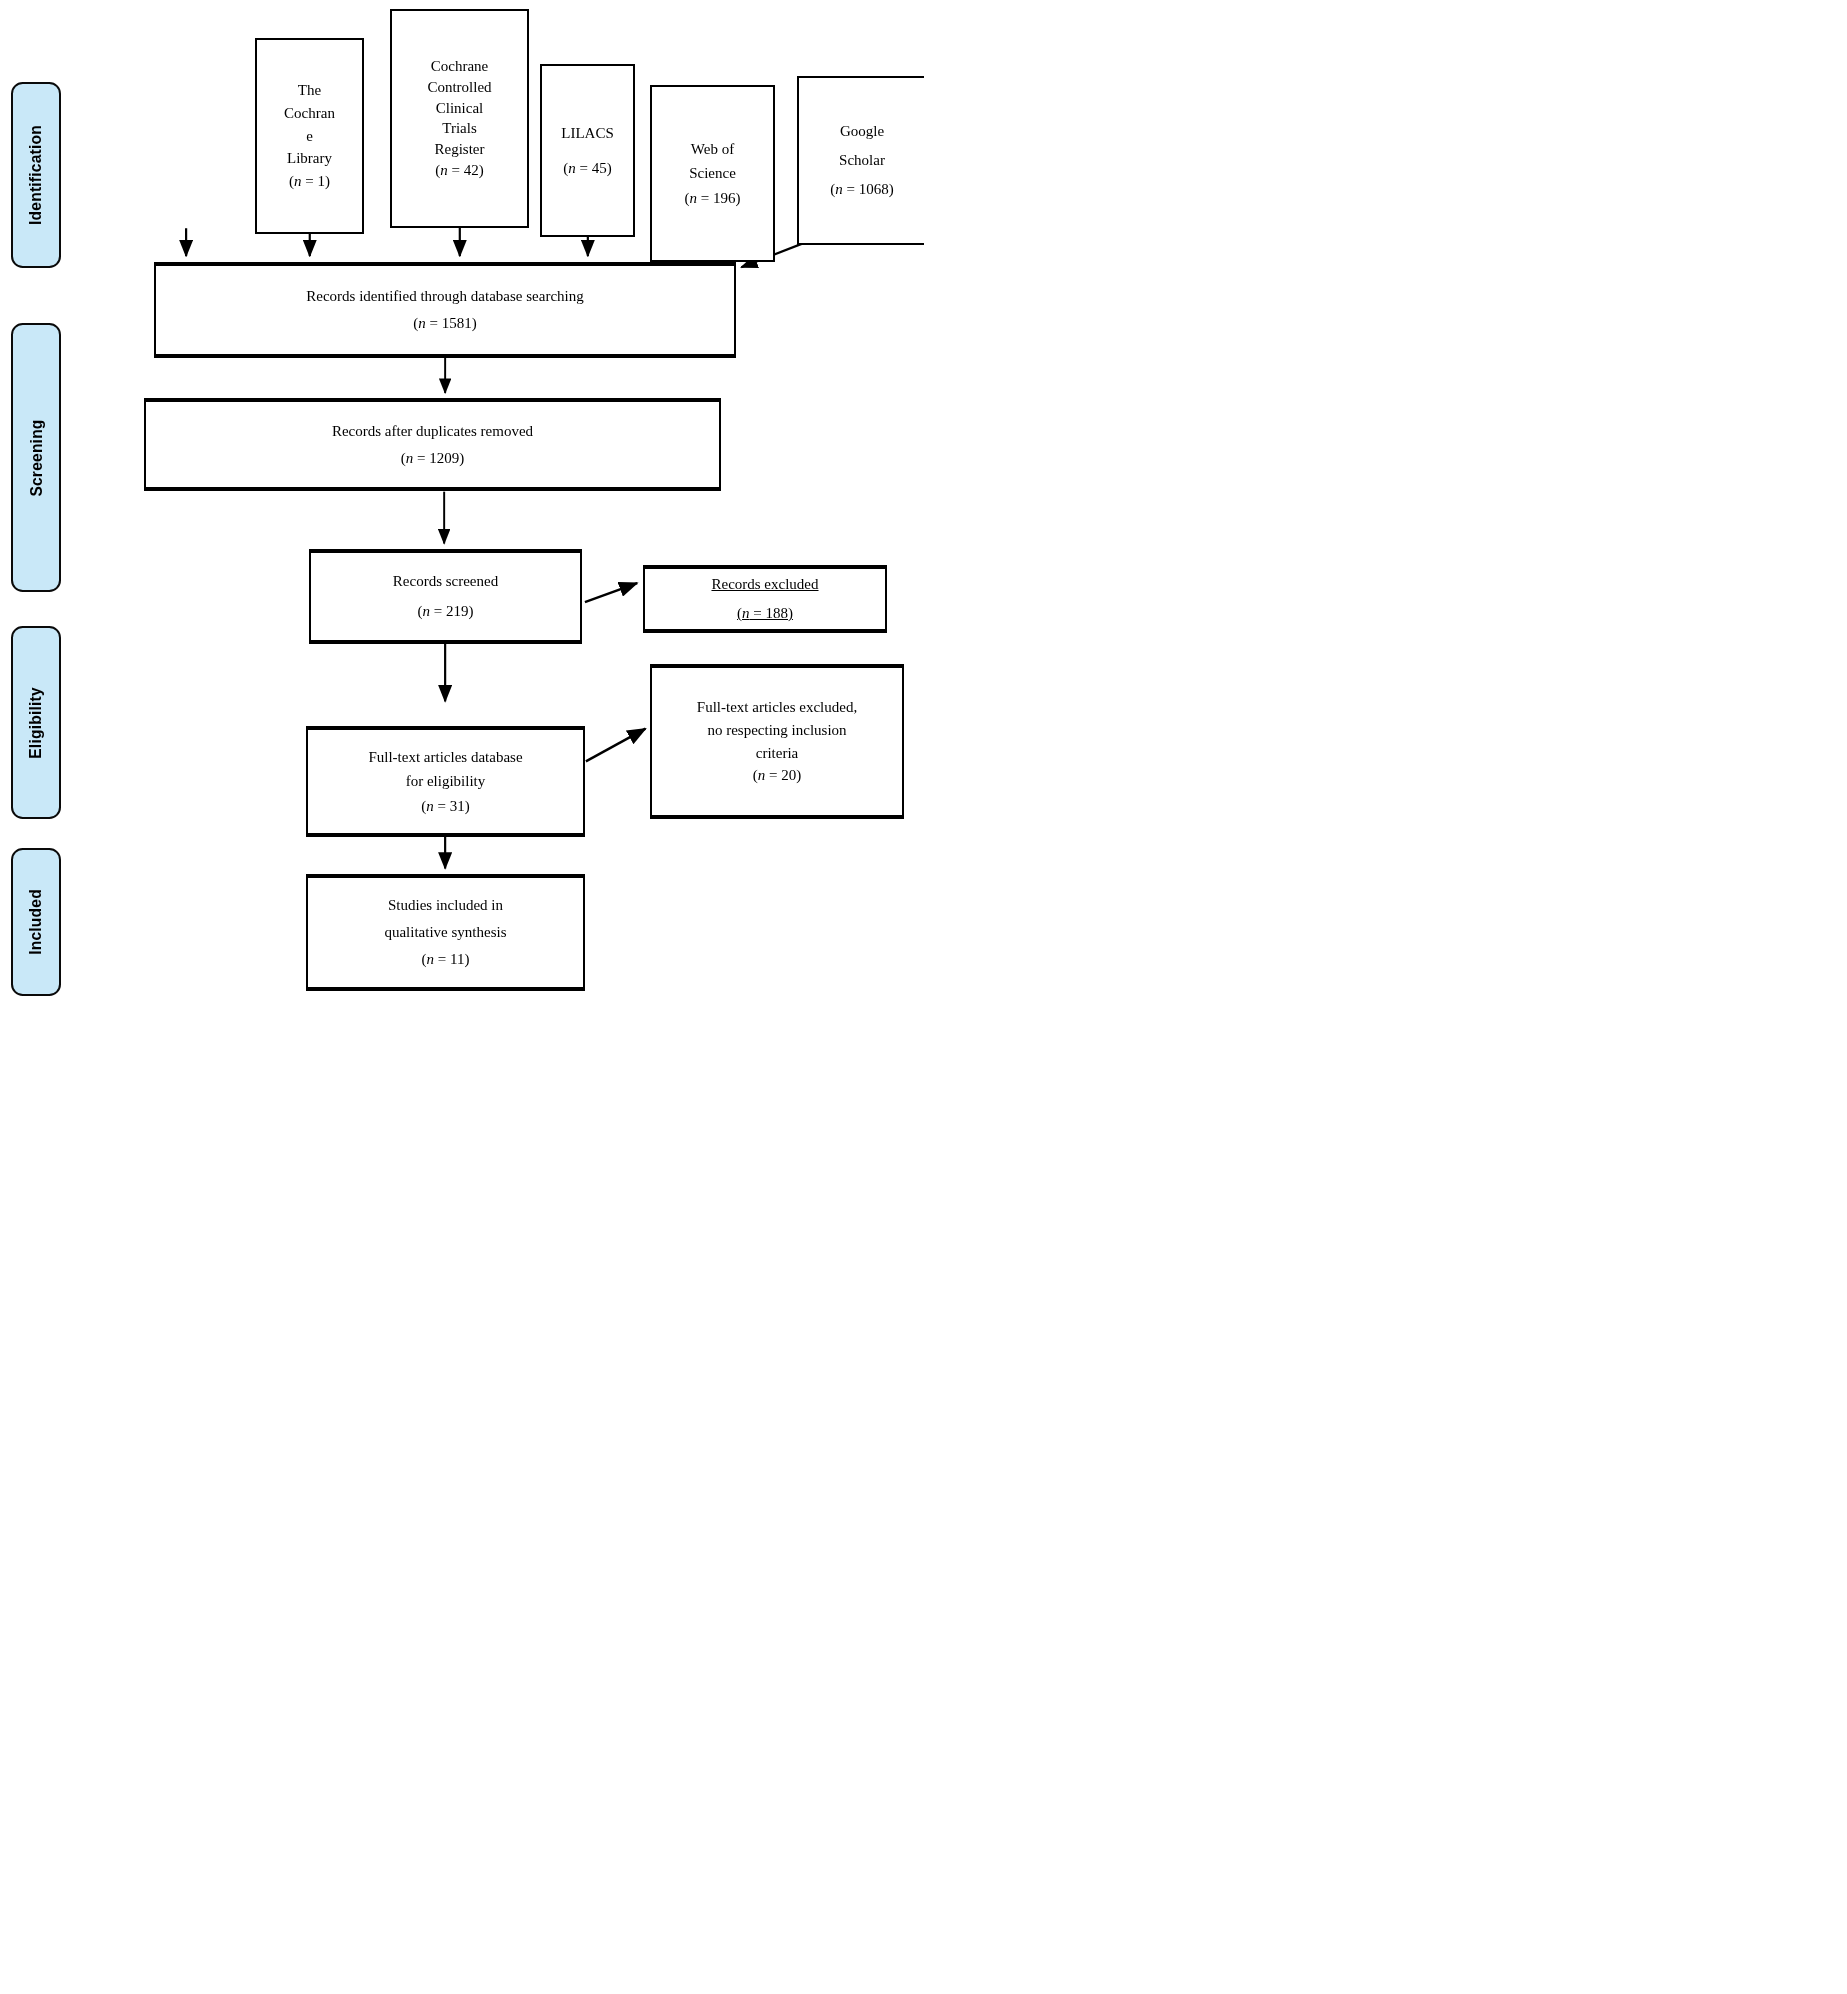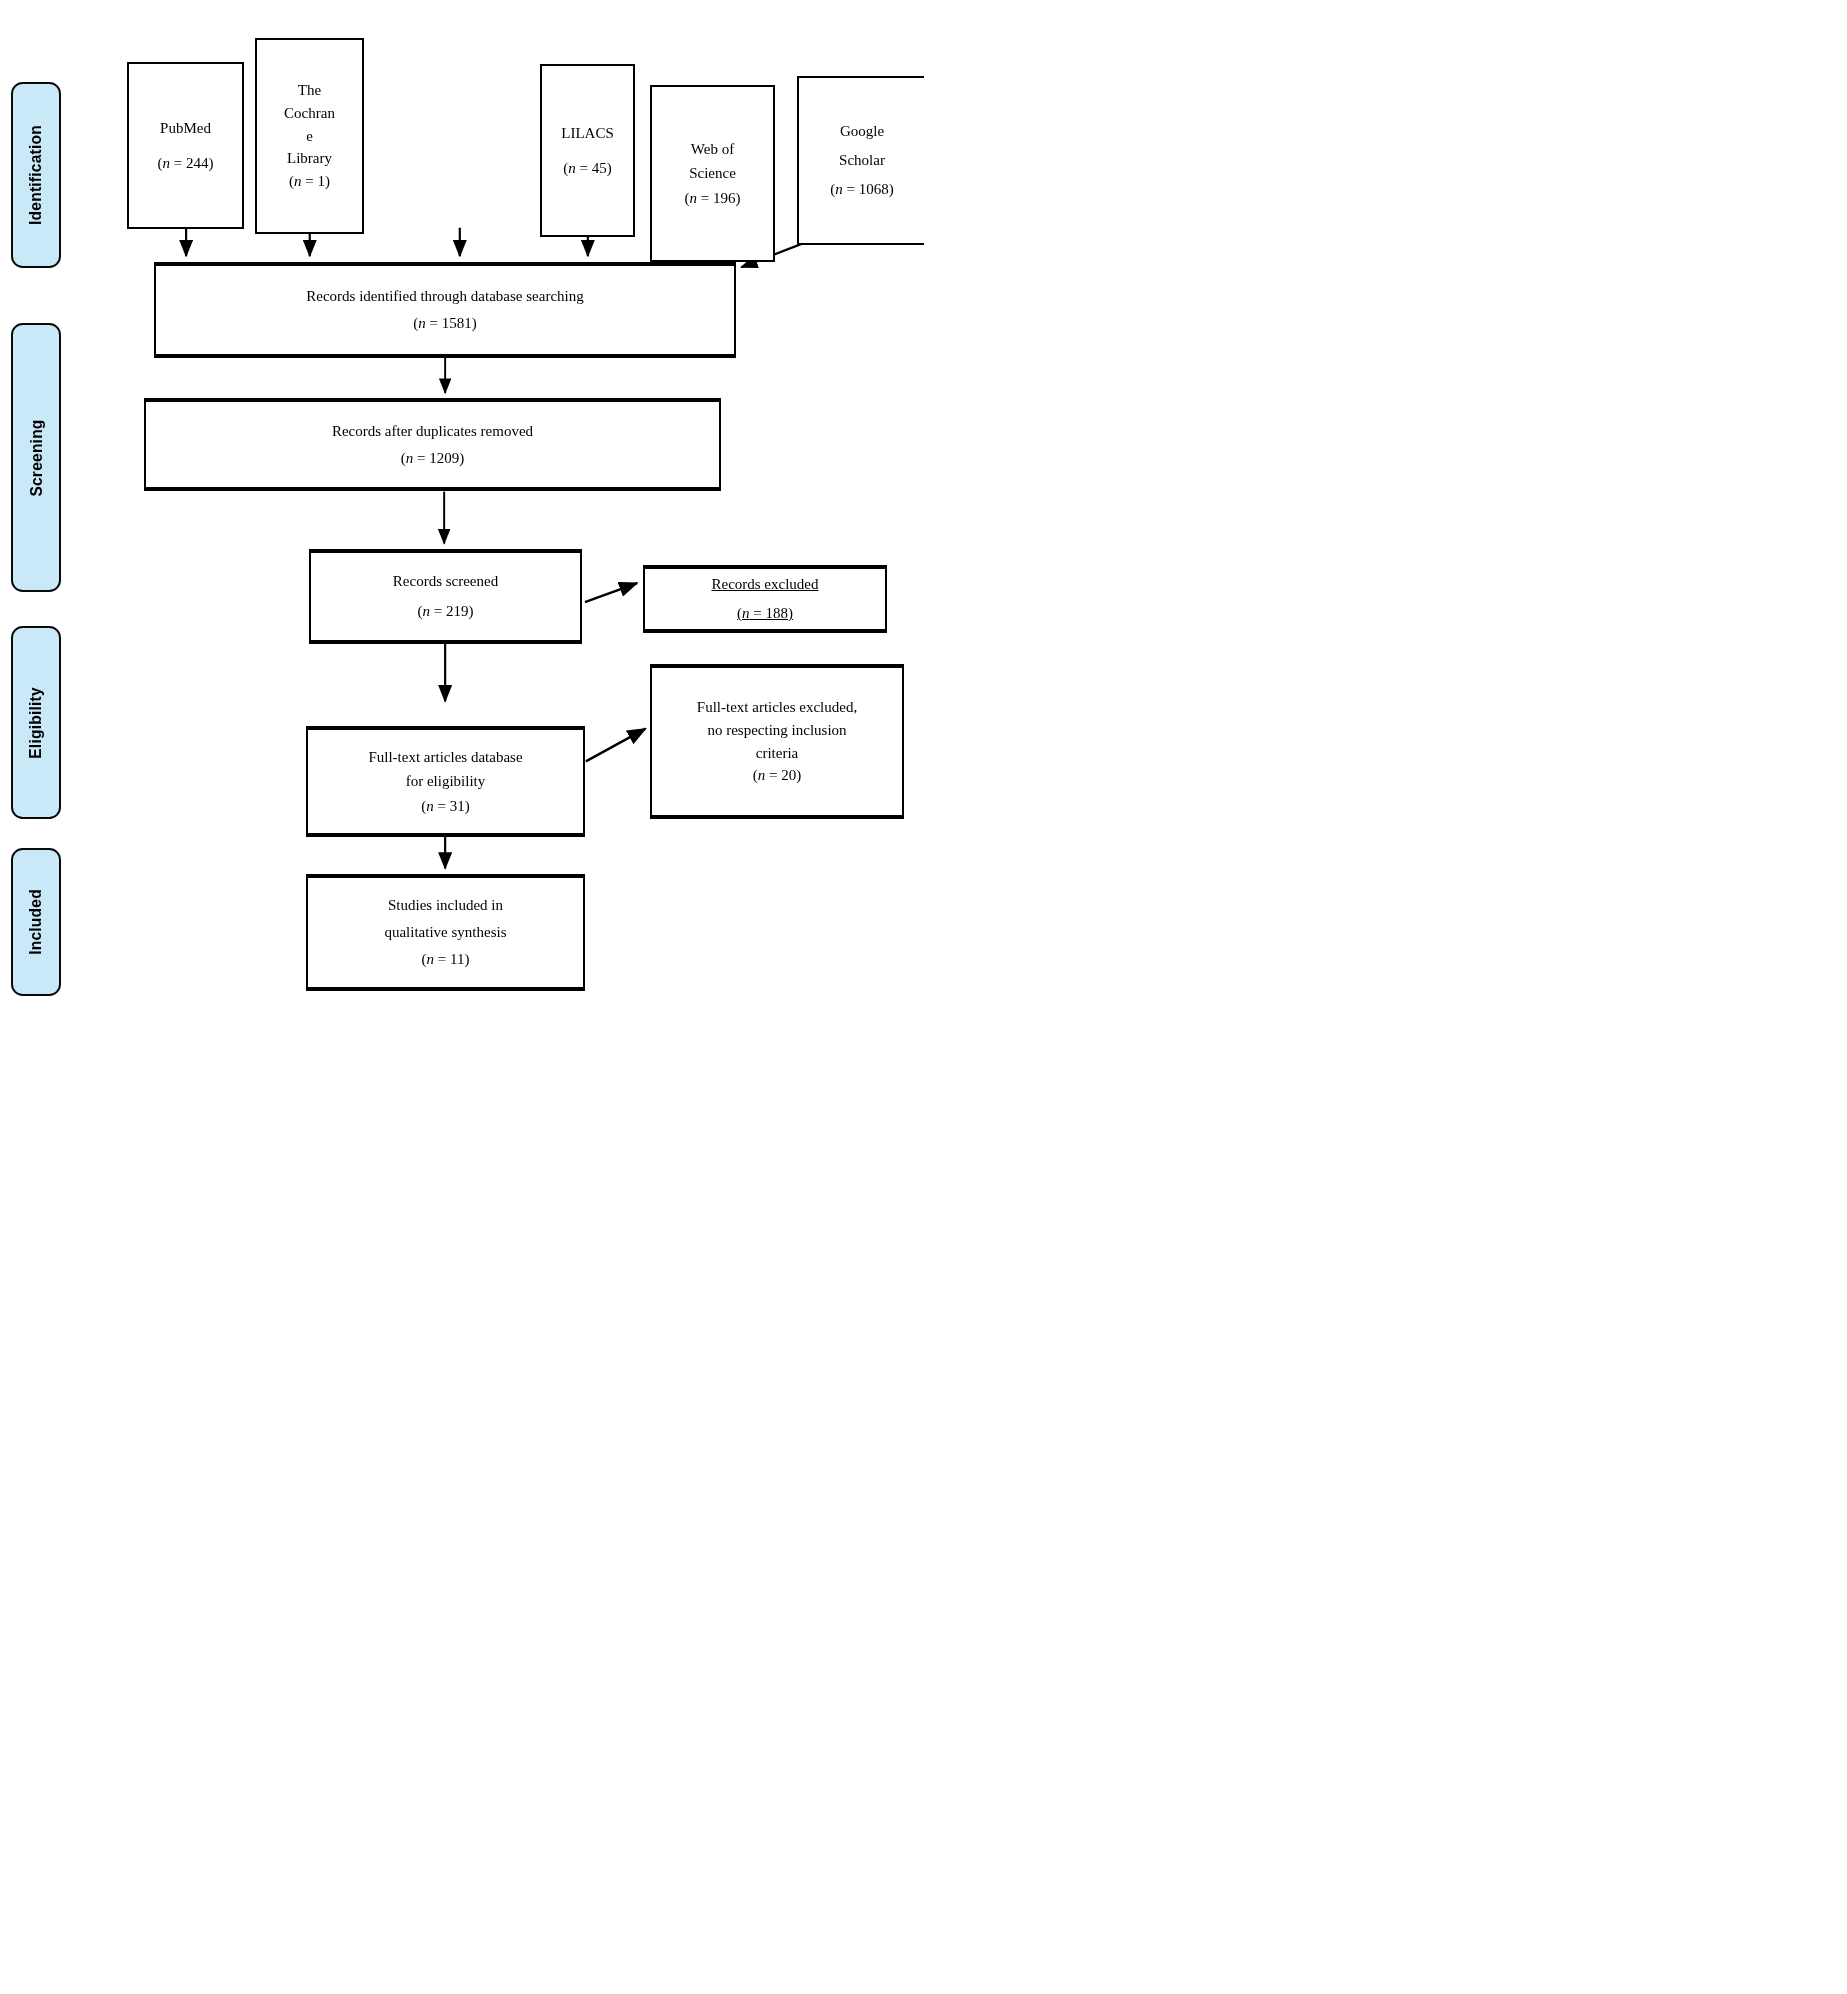--- a/index.html
+++ b/index.html
@@ -65,30 +65,34 @@
   <div class="stage" style="left:11.2px; top:323px; width:50px; height:269px;">
     <span class="stage-label">Screening</span>
   </div>
   <div class="stage" style="left:11.2px; top:626px; width:50px; height:193px;">
     <span class="stage-label">Eligibility</span>
   </div>
   <div class="stage" style="left:11.2px; top:848px; width:50px; height:148px;">
     <span class="stage-label">Included</span>
   </div>
 
-  <div class="box lh-220" style="left:127px; top:62px; width:117px; height:167px;">
-      <div class="ln">PubMed</div>
-      <div class="ln">(<i>n</i> = 244)</div>
-    </div>
   <div class="box lh-150" style="left:255px; top:38px; width:109px; height:196px;">
       <div class="ln">The</div>
       <div class="ln">Cochran</div>
       <div class="ln">e</div>
       <div class="ln">Library</div>
       <div class="ln">(<i>n</i> = 1)</div>
+    </div>
+  <div class="box lh-135" style="left:390px; top:8.8px; width:139px; height:219px;">
+      <div class="ln">Cochrane</div>
+      <div class="ln">Controlled</div>
+      <div class="ln">Clinical</div>
+      <div class="ln">Trials</div>
+      <div class="ln">Register</div>
+      <div class="ln">(<i>n</i> = 42)</div>
     </div>
   <div class="box lh-220" style="left:540px; top:64px; width:95px; height:173px;">
       <div class="ln">LILACS</div>
       <div class="ln">(<i>n</i> = 45)</div>
     </div>
   <div class="box lh-160" style="left:650px; top:66px; width:125px; height:177px;">
       <div class="ln">Web of</div>
       <div class="ln">Science</div>
       <div class="ln">(<i>n</i> = 196)</div>
     </div>

